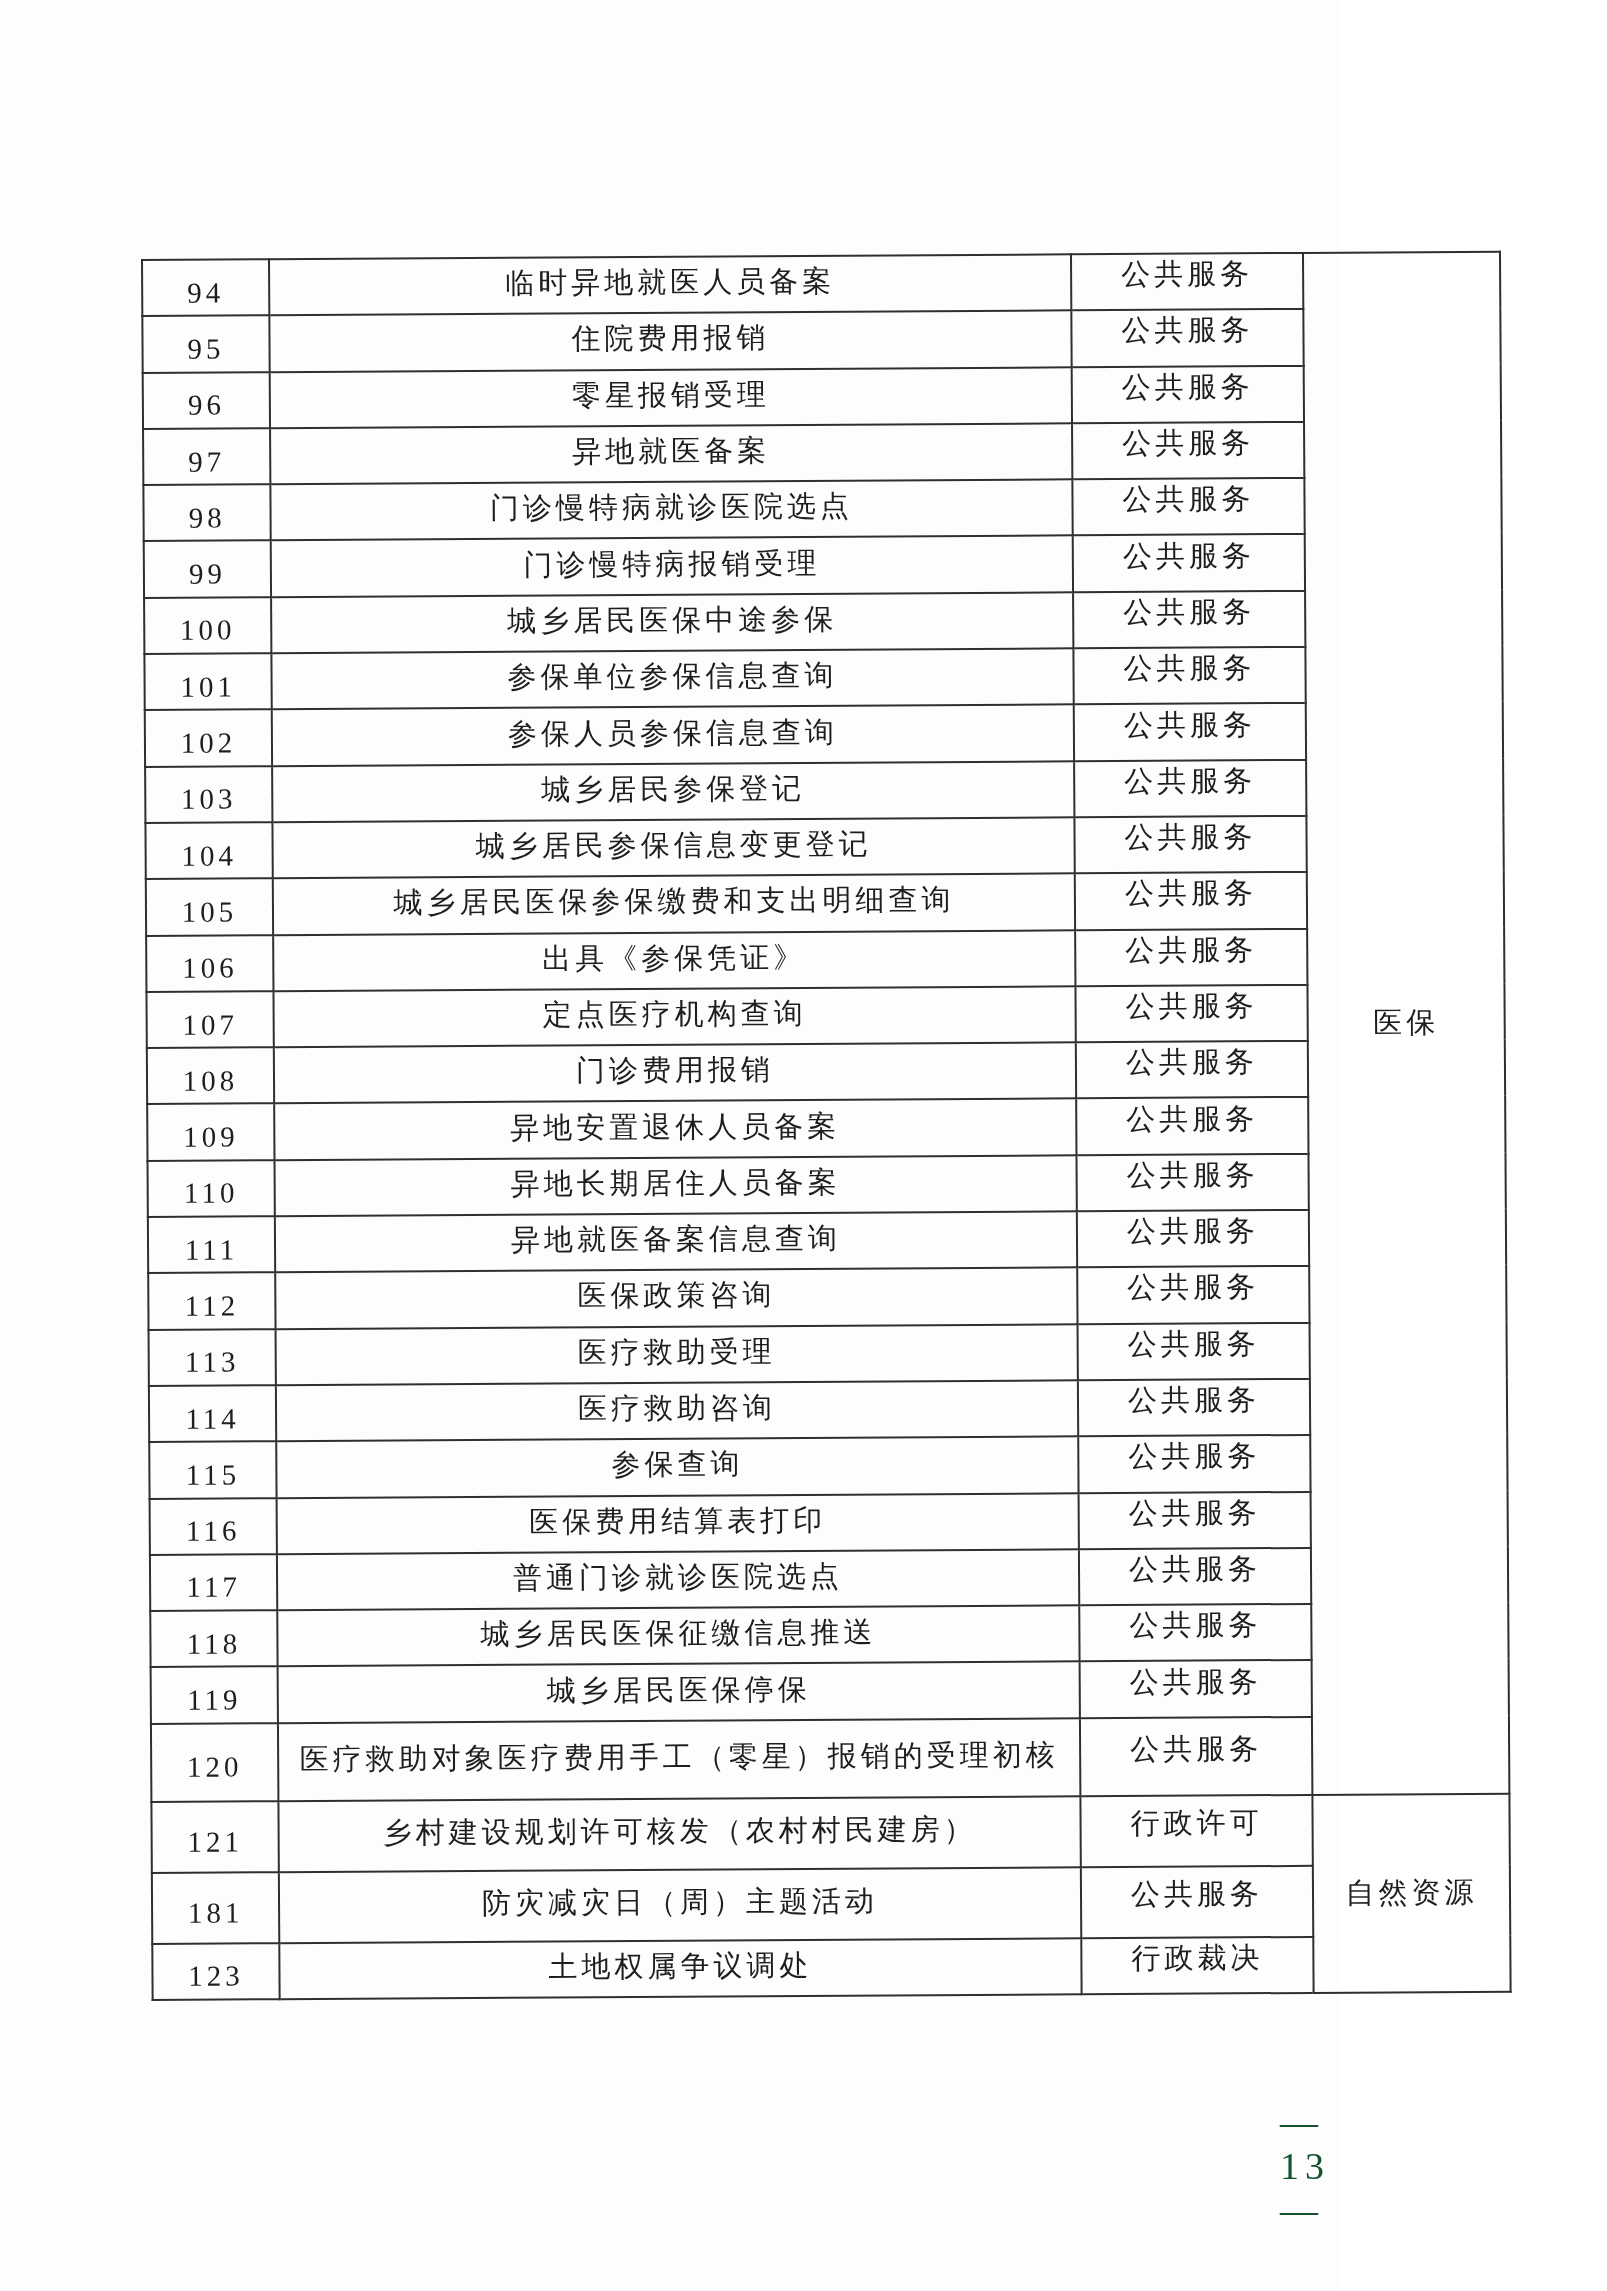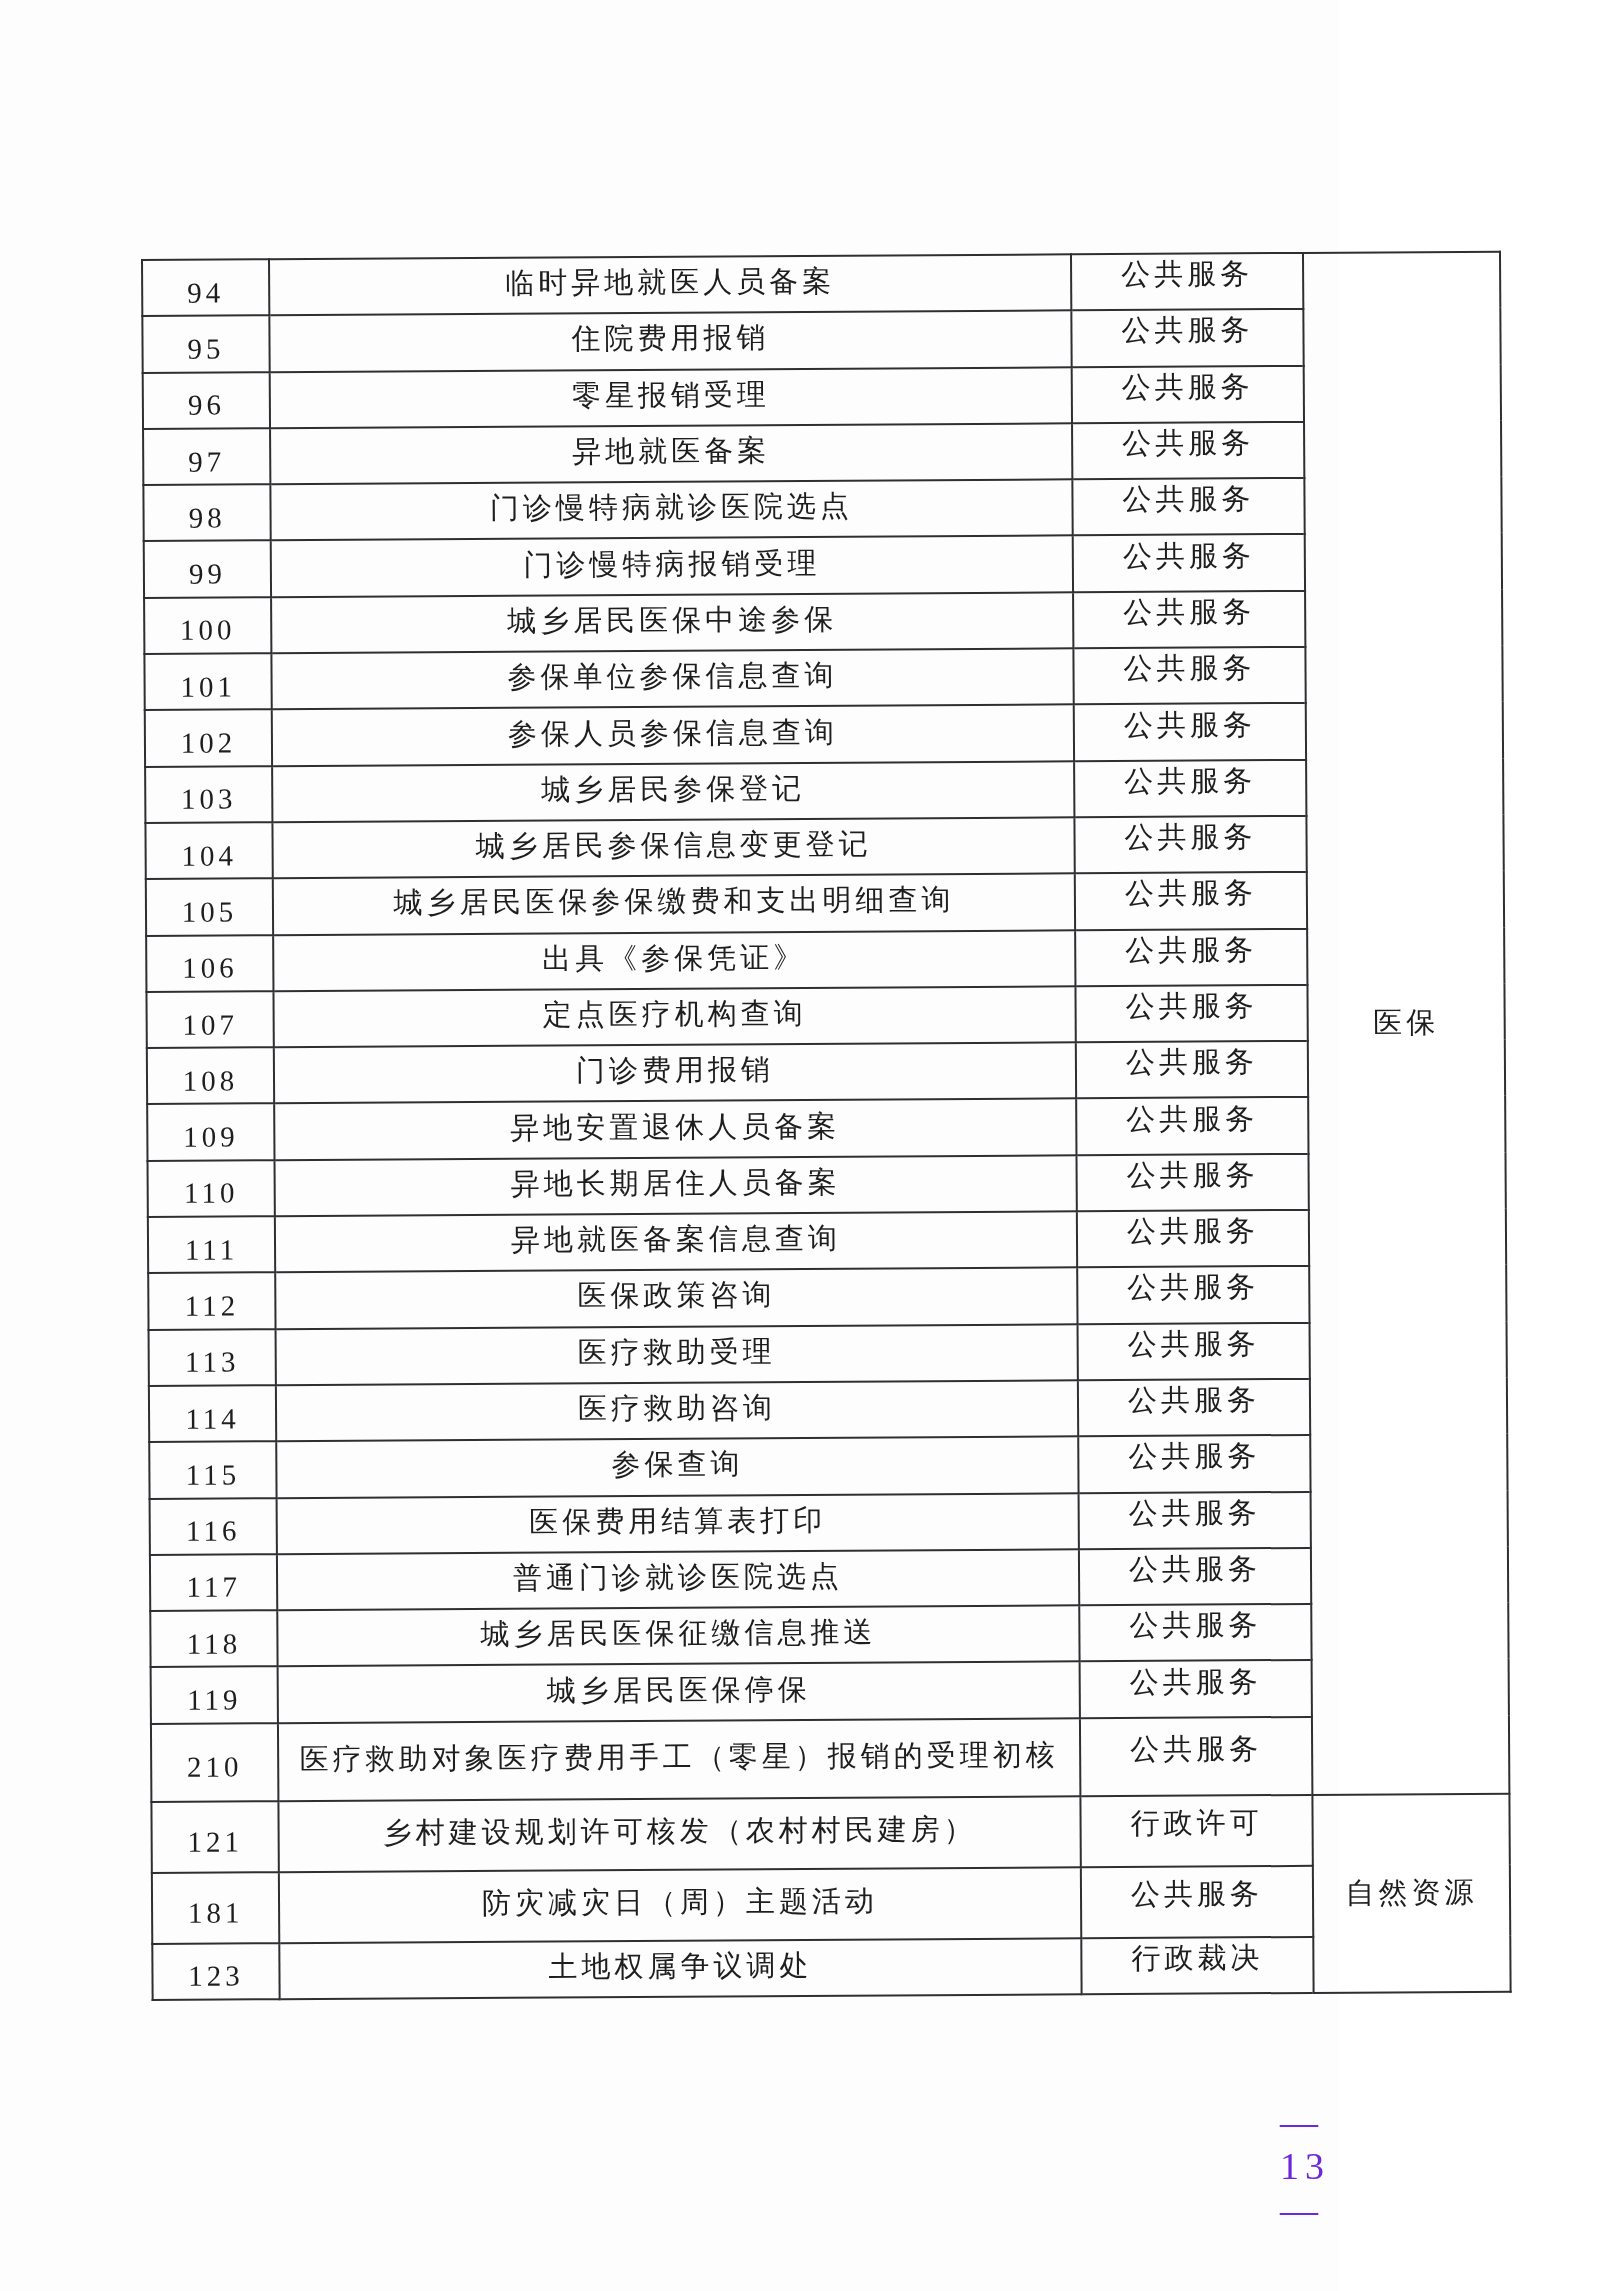--- a/index.html
+++ b/index.html
@@ -56,21 +56,21 @@
     tr.row.tall { height: 78px; }
     tr.row.tall2 { height: 71px; }
     td.col-name { padding-bottom: 4px !important; }
     .page-number {
       position: absolute;
       left: 1280px;
       top: 2100px;
       font-family: "Liberation Serif", "DejaVu Serif", serif;
       font-size: 38px;
       letter-spacing: 6px;
-      color: #6d28d9;
+      color: #14532d;
     }
   </style>
 </head>
 <body>
 
 <div class="page">
   <div class="table-wrap">
     <table class="svc">
       <tbody id="tbody">
           <tr class="row">
@@ -198,21 +198,21 @@
             <td class="col-no">118</td>
             <td class="col-name">城乡居民医保征缴信息推送</td>
             <td class="col-type">公共服务</td>
           </tr>
           <tr class="row">
             <td class="col-no">119</td>
             <td class="col-name">城乡居民医保停保</td>
             <td class="col-type">公共服务</td>
           </tr>
           <tr class="row tall">
-            <td class="col-no">210</td>
+            <td class="col-no">120</td>
             <td class="col-name">医疗救助对象医疗费用手工（零星）报销的受理初核</td>
             <td class="col-type">公共服务</td>
           </tr>
           <tr class="row tall2">
             <td class="col-no">121</td>
             <td class="col-name">乡村建设规划许可核发（农村村民建房）</td>
             <td class="col-type">行政许可</td>
             <td class="col-dept" rowspan="3">自然资源</td>
           </tr>
           <tr class="row tall2">

